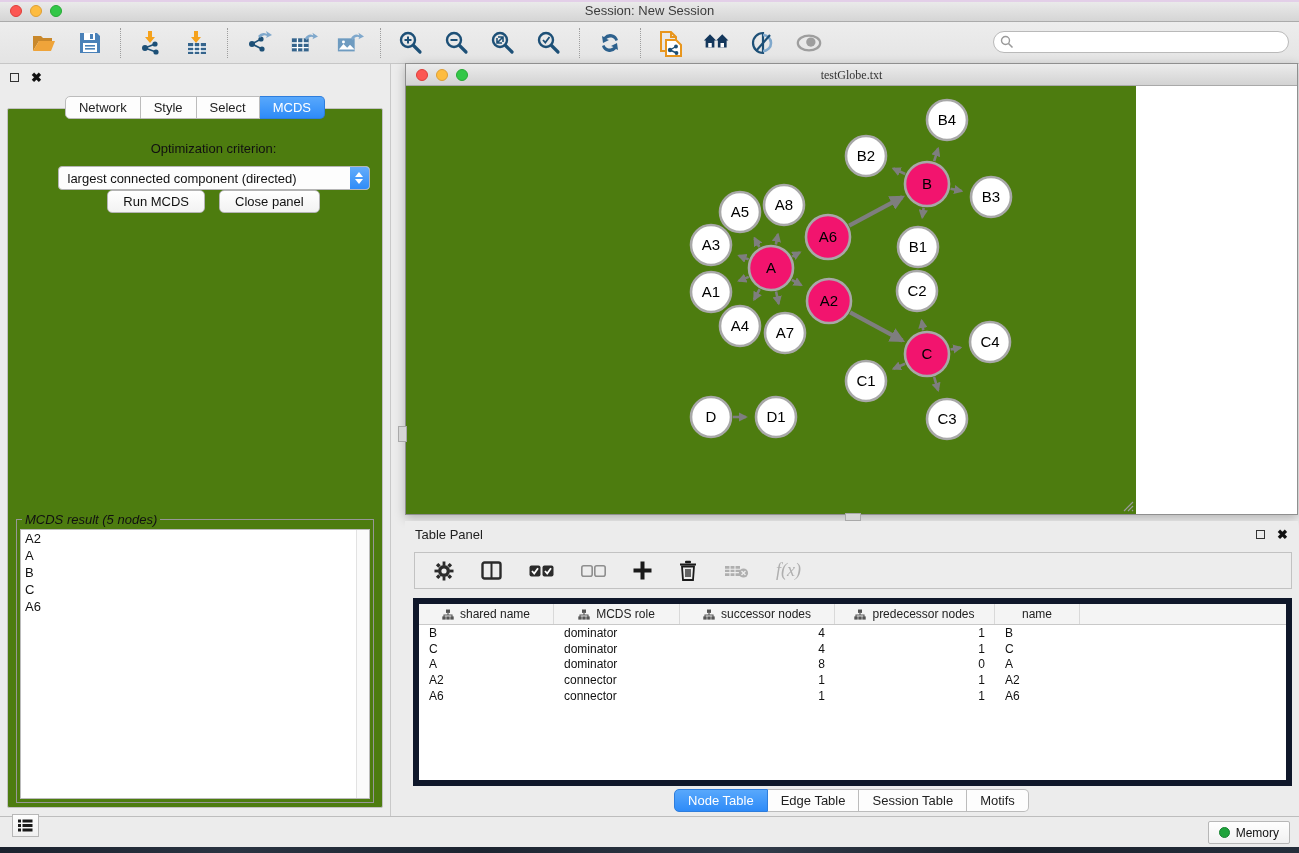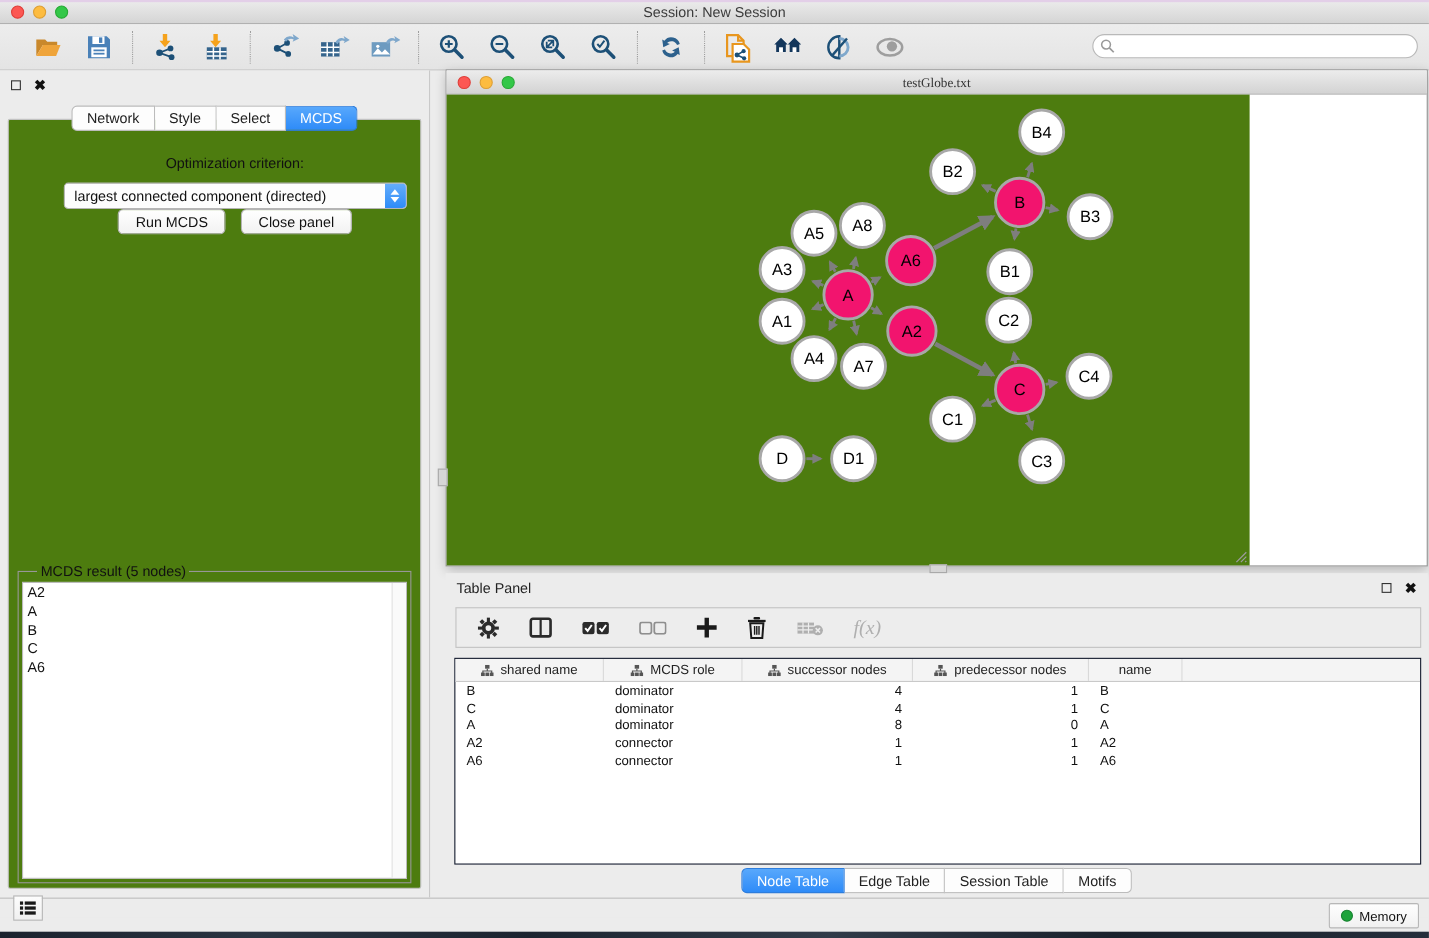--- a/index.html
+++ b/index.html
@@ -45,21 +45,21 @@
   .select-ctl { margin:10px auto 0; width:312px; height:24px; background:#FDFDFD; border:1px solid #B5B5B5; border-radius:4px;
     display:flex; align-items:center; cursor:default; }
   .select-ctl .sel-text { flex:1; padding-left:9px; font-size:13px; color:#111; white-space:nowrap; }
   .sel-stepper { width:19px; height:22px; margin:0; background:linear-gradient(#64ADFB,#2F8CF8); border-radius:0 3px 3px 0;
     display:flex; flex-direction:column; align-items:center; justify-content:center; gap:2px; }
   .sel-stepper .up { width:0; height:0; border-left:4px solid transparent; border-right:4px solid transparent; border-bottom:5px solid #fff; }
   .sel-stepper .down { width:0; height:0; border-left:4px solid transparent; border-right:4px solid transparent; border-top:5px solid #fff; }
   .btn-row { display:flex; justify-content:center; gap:14px; }
   .mac-btn { background:linear-gradient(#FFFFFF,#F2F2F2); border:1px solid #B4B4B4; border-radius:5px; padding:3px 15px; font-size:13px; color:#111; cursor:default; }
   .mcds-fieldset { position:absolute; left:8px; right:8px; top:403px; bottom:4px; border:1px solid #979797; background:transparent; padding:2px 3px 3px 3px; }
-  .mcds-fieldset legend { font-size:13px; color:#111; padding:0 3px; margin-left:14px; }
+  .mcds-fieldset legend { font-size:13px; color:#111; padding:0 3px; margin-left:2px;font-style:italic; }
   .result-list { width:100%; height:100%; background:#fff; border:1px solid #BBB; position:relative; overflow:hidden; }
   .result-list .scrolltrack { position:absolute; right:0; top:0; bottom:0; width:13px; background:#FAFAFA; border-left:1px solid #E2E2E2; }
   .list-item { font-size:13px; color:#111; padding:1px 0 1px 4px; line-height:15px; }
 
   
   .v-handle { position:absolute; left:398px; top:426px; width:9px; height:16px; background:#D6D6D6; border:1px solid #A9A9A9; z-index:5; cursor:default; }
   .h-handle { position:absolute; left:845px; top:513px; width:16px; height:8px; background:#D6D6D6; border:1px solid #A9A9A9; z-index:5; cursor:default; }
 
   
   .net-window { position:absolute; left:405px; top:63px; width:893px; height:452px; background:#fff;
@@ -68,21 +68,21 @@
   .net-titlebar .title { position:absolute; left:0; right:0; top:4px; text-align:center; font-size:12px; color:#333;font-family:Liberation Serif, serif; }
   .net-canvas { position:relative; width:730px; height:428px; background:#4d7c0f; }
   .resize-grip { position:absolute; right:2px; bottom:2px; }
 
   
   .table-panel { position:absolute; left:405px; top:521px; width:893px; height:295px; background:#ECECEC; }
   .tp-toolbar { position:absolute; left:9px; right:6px; top:31px; height:37px; background:#EDEDED; border:1px solid #C2C2C2;
     display:flex; align-items:center; gap:27px; padding-left:19px; }
   .tp-btn { display:flex; align-items:center; justify-content:center; cursor:default; }
   .fx-label { font-family:"Liberation Serif", serif; font-style:italic; font-size:18px; color:#AFAFAF; }
-  .data-table { position:absolute; left:8px; right:6px; top:77px; height:188px; background:#fff; border:1px solid #0f172a; overflow:hidden; }
+  .data-table { position:absolute; left:8px; right:6px; top:77px; height:188px; background:#fff; border:6px solid #0f172a; overflow:hidden; }
   .thead { display:flex; height:21px; background:#F4F4F4; border-bottom:1px solid #C9C9C9; }
   .th { display:flex; align-items:center; justify-content:center; gap:6px; font-size:12px; color:#222; border-right:1px solid #D9D9D9; height:100%; }
   .tr { display:flex; height:15.7px; align-items:center; }
   .td { font-size:12px; color:#111; padding:0 10px; white-space:nowrap; overflow:hidden; }
   .td.r { text-align:right; }
   .tp-tabs-row { position:absolute; left:0; width:100%; top:268px; text-align:center; }
 
   
   .statusbar { position:absolute; left:0; top:816px; width:1299px; height:18px; background:#ECECEC; border-top:1px solid #BDBDBD;
     display:flex; align-items:center; }

